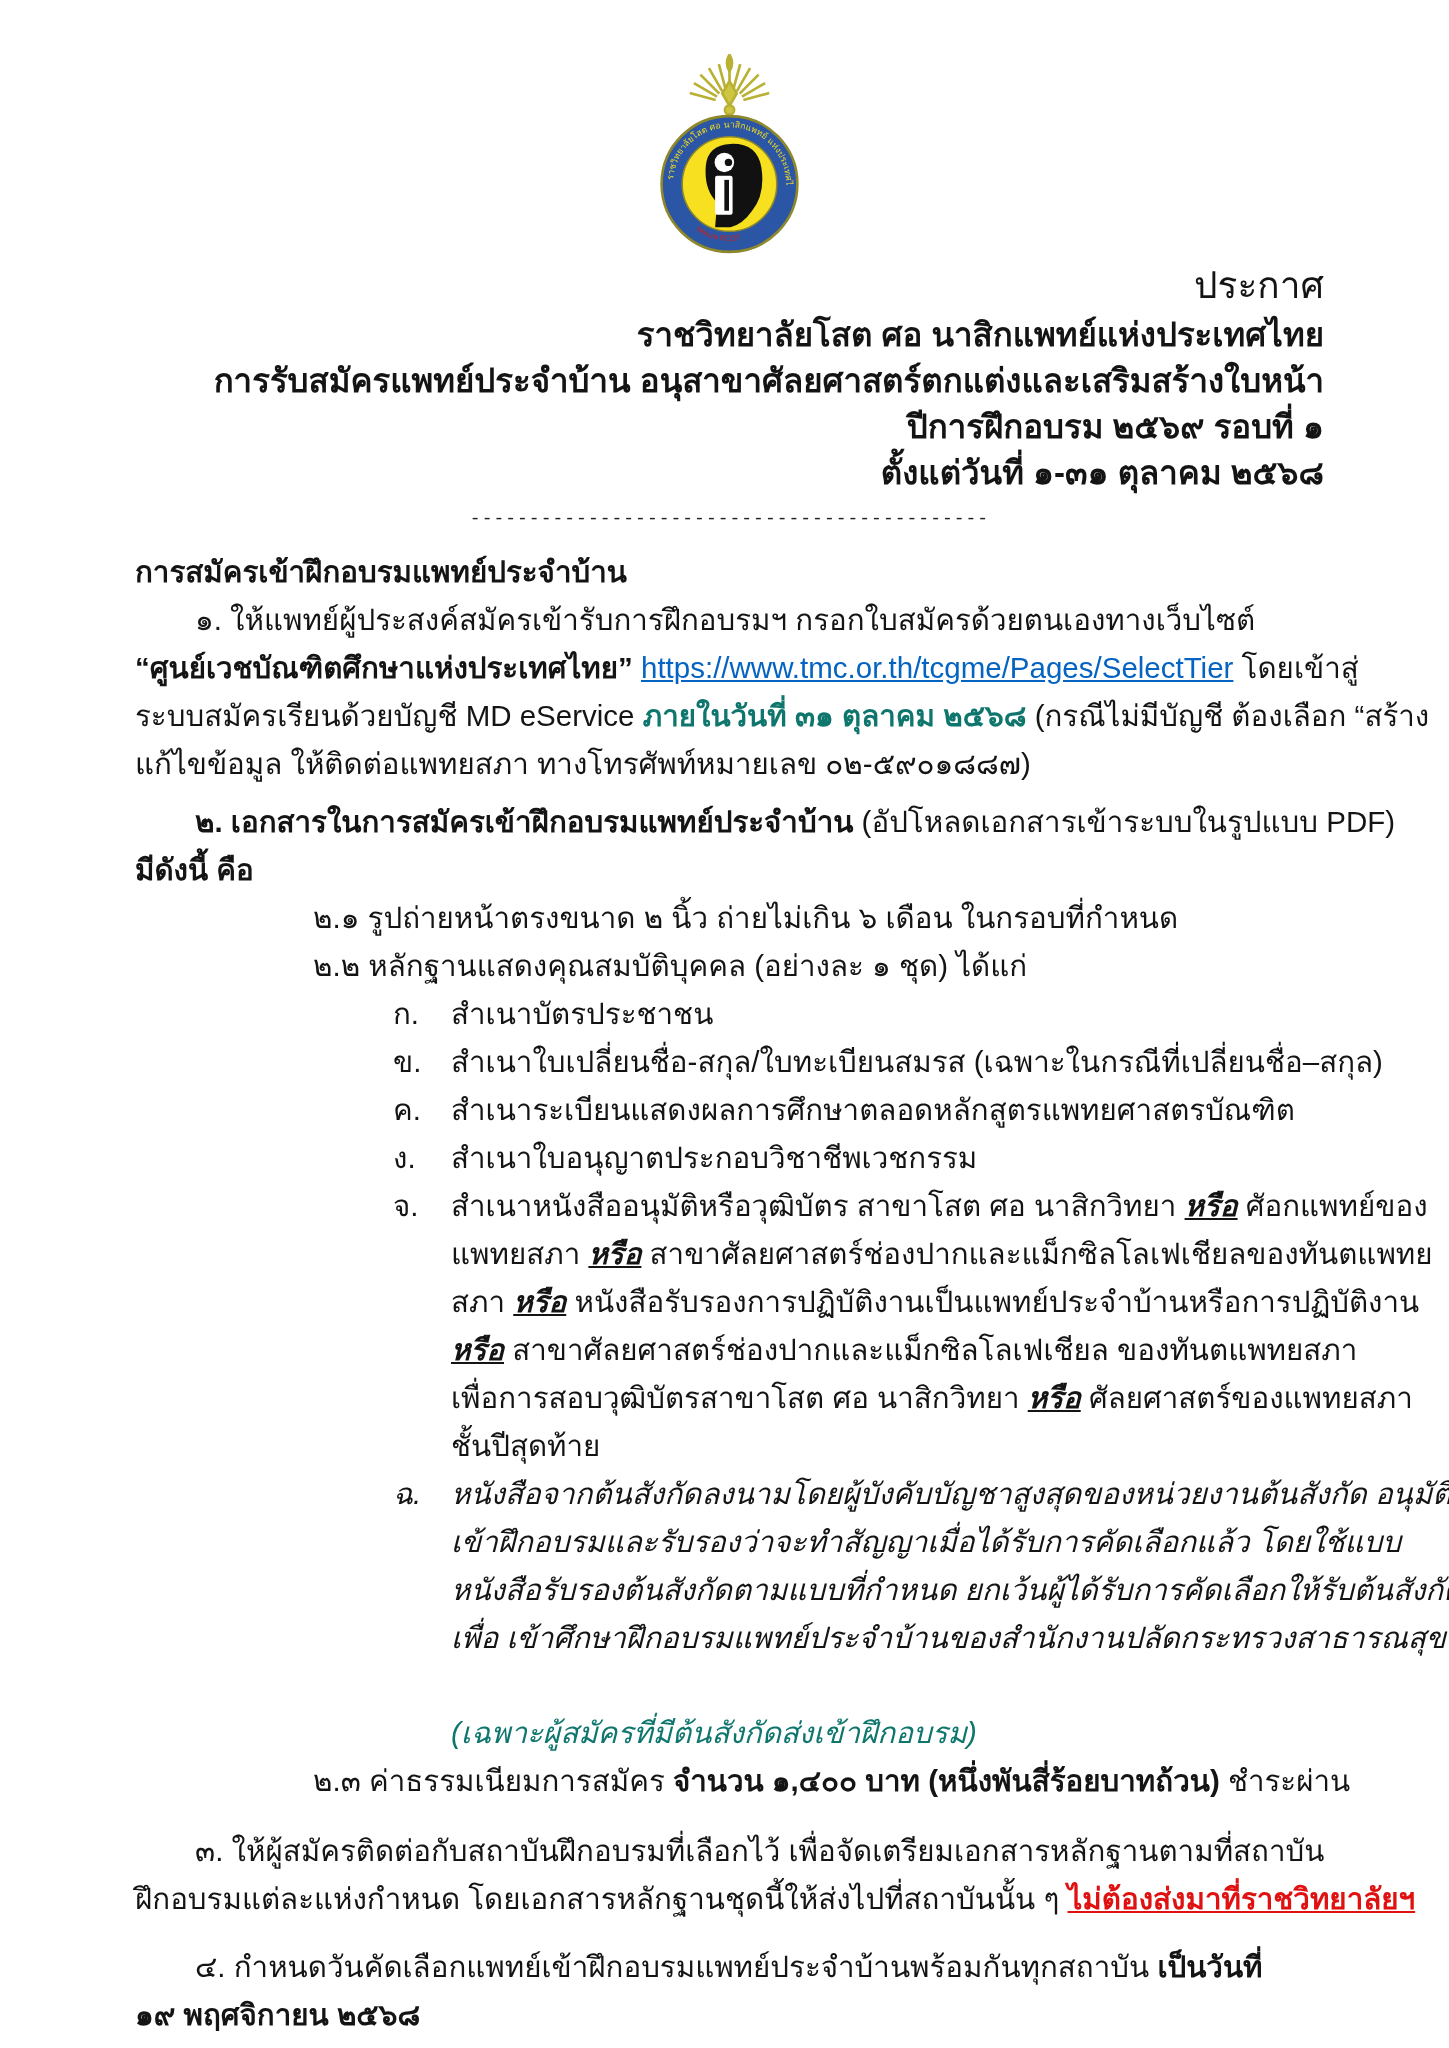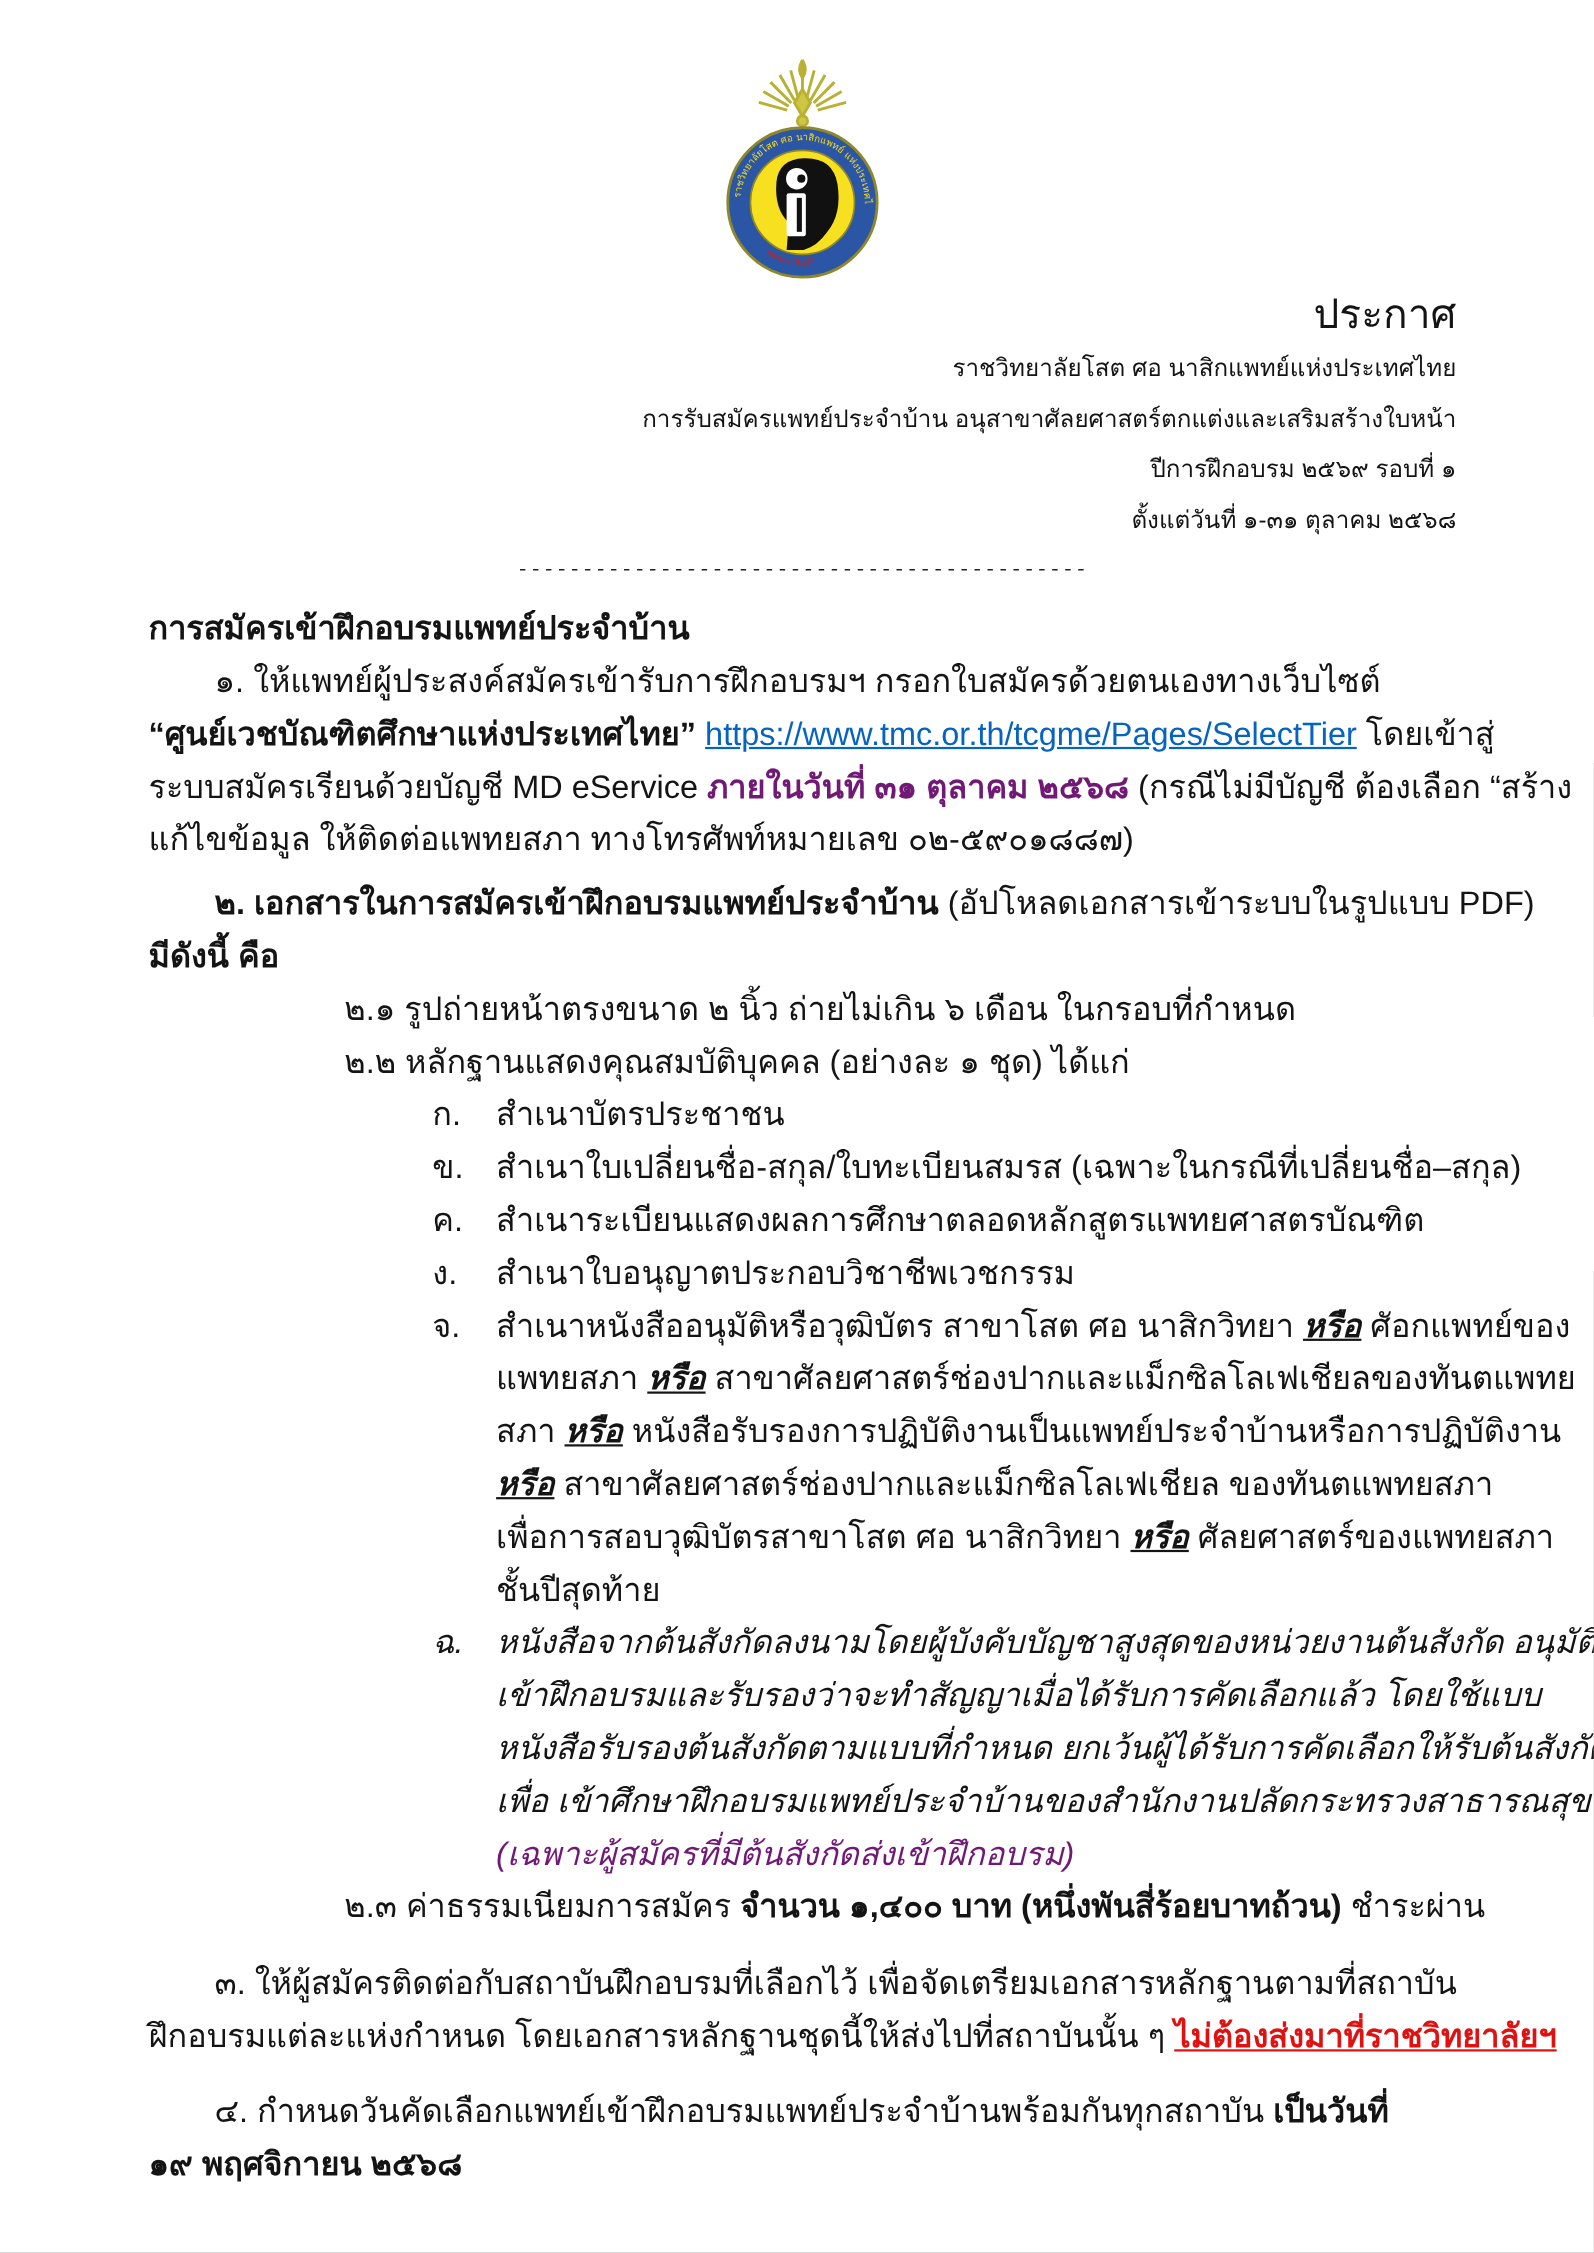--- a/index.html
+++ b/index.html
@@ -12,38 +12,38 @@
     color:#141414;
     overflow:hidden;
   }
   .inner{padding:40px 125px 0 135px;}
   
   .emblem-wrap{text-align:center;height:216px;}
   .emblem-wrap svg{display:inline-block;}
   
   .hdr{text-align:right;}
   .hdr .t1{font-size:37px;line-height:52px;margin-top:4px;}
-  .hdr .t2{font-size:22px;line-height:46px;font-weight:normal;}
+  .hdr .t2{font-size:33px;line-height:46px;font-weight:bold;}
   .sep{
     text-align:center;font-size:18px;letter-spacing:1px;color:#222;
     line-height:30px;margin-top:8px;font-family:"Liberation Mono","DejaVu Sans Mono",monospace;
   }
   
   .body{font-size:29.5px;line-height:48px;}
   .heading{font-weight:bold;margin-top:14px;}
   .ln{white-space:nowrap;}
   .i1{padding-left:60px;}          
   .i2{padding-left:178px;}         
   .i2cont{padding-left:42px;}      
   .sub{display:flex;padding-left:258px;}
   .sub .mk{width:58px;flex:none;}
   .sub .tx{flex:1;}
   .b{font-weight:bold;}
   .it{font-style:italic;}
-  .red{color:#701a75;}
+  .red{color:#0f766e;margin-top:47px;}
   .redu{color:#e01111;font-weight:bold;text-decoration:underline;}
   .or{font-weight:bold;font-style:italic;text-decoration:underline;}
   a.link{color:#0563c1;text-decoration:underline;}
   .mt10{margin-top:10px;}
   .mt22{margin-top:22px;}
   .mt20{margin-top:20px;}
 </style>
 </head>
 <body>
 

